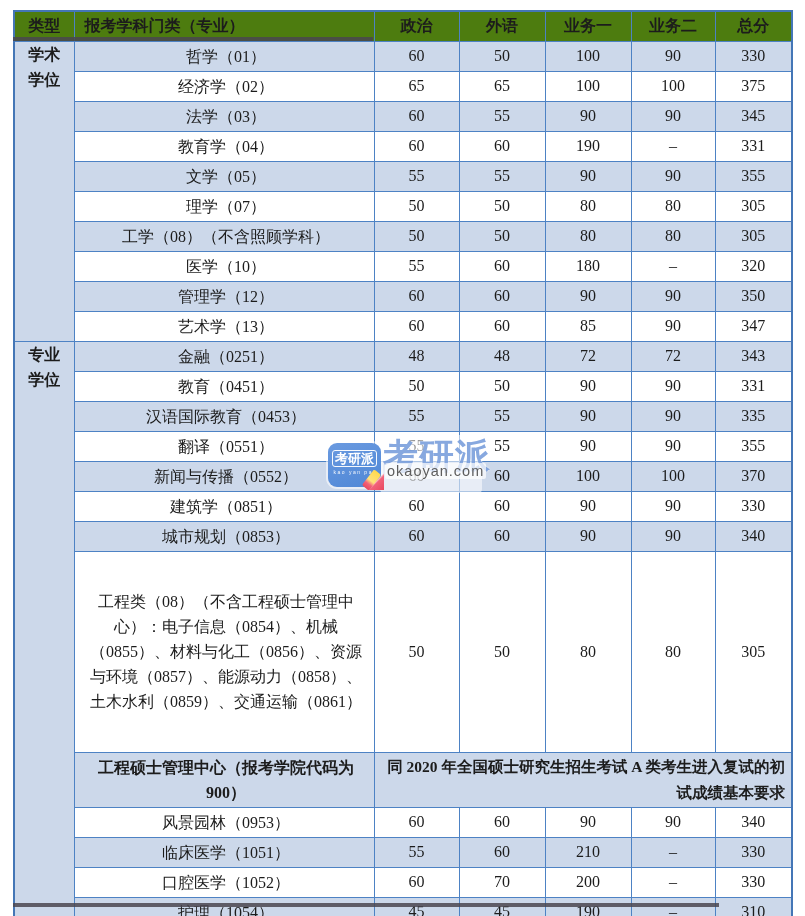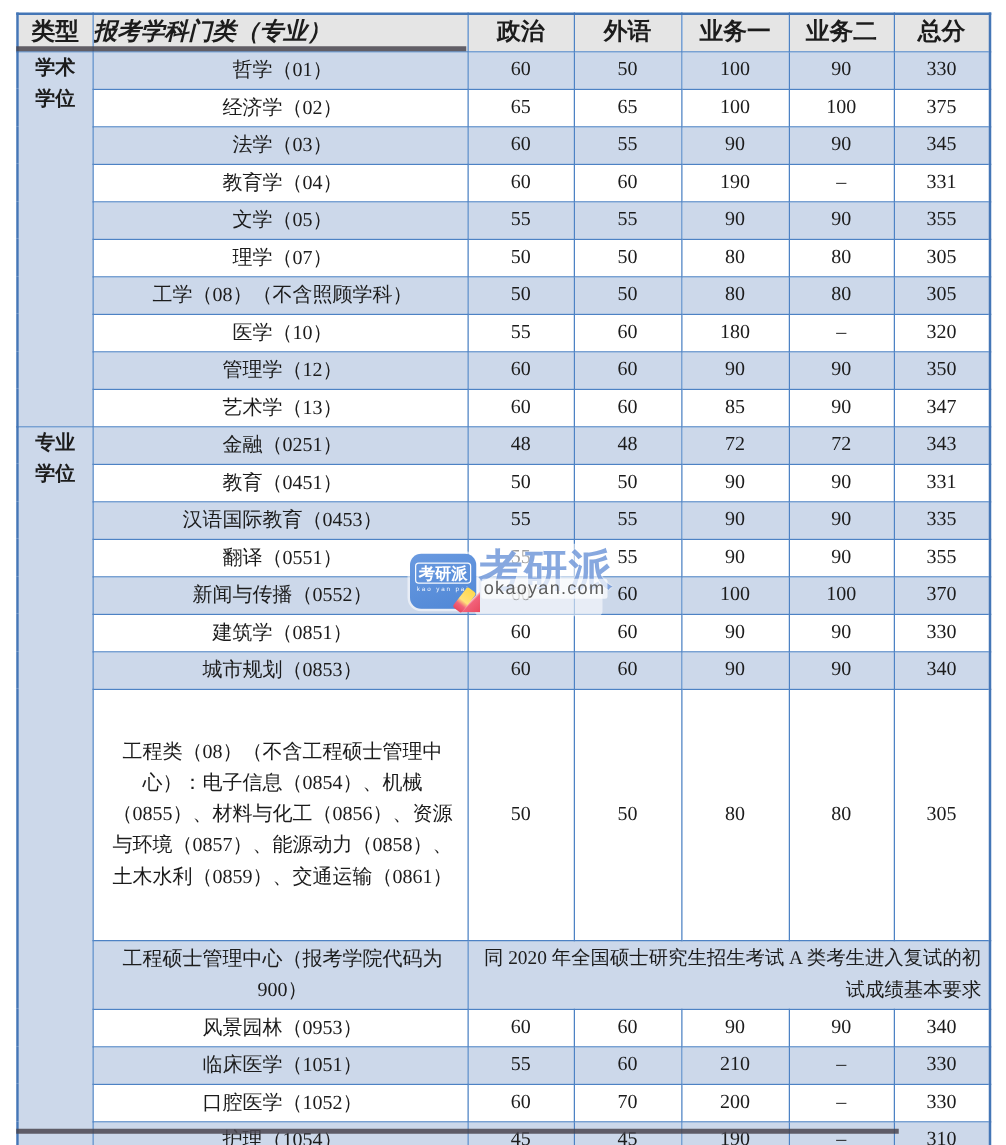--- a/index.html
+++ b/index.html
@@ -15,23 +15,23 @@
     border:2.5px solid #4476b6;
   }
   .score th,.score td{
     border:1.6px solid #4d82c4;
     font-size:16px;line-height:22px;
     padding:0;overflow:hidden;
   }
   .score thead tr{height:30px;}
   .score tbody tr{height:27px;}
   .score tr.h-eng{height:201px;}
-  .score tr.h-note{height:55px;}
-  .score th{font-weight:bold;font-size:19px;background:#e5e5e5;text-align:center;}
-  .score th.subj-h{text-align:left;font-style:italic;}
+  .score tr.h-note{height:55px;font-weight:bold;}
+  .score th{font-weight:bold;font-size:16px;background:#4d7c0f;text-align:center;}
+  .score th.subj-h{text-align:left;padding-left:10px;}
   .score tbody tr:nth-child(odd) td{background:#ccd8ea;}
   .score tbody tr:nth-child(even) td{background:#ffffff;}
   .score td.subj{text-align:center;padding:2px 6px 2px 10px;line-height:25px;}
   .score td.num{text-align:center;}
   .score td.type{
     background:#ccd8ea !important;text-align:center;font-weight:bold;
     vertical-align:top;padding-top:0;line-height:25px;
   }
   .score td.type span{display:block;}
   .score td.note{

